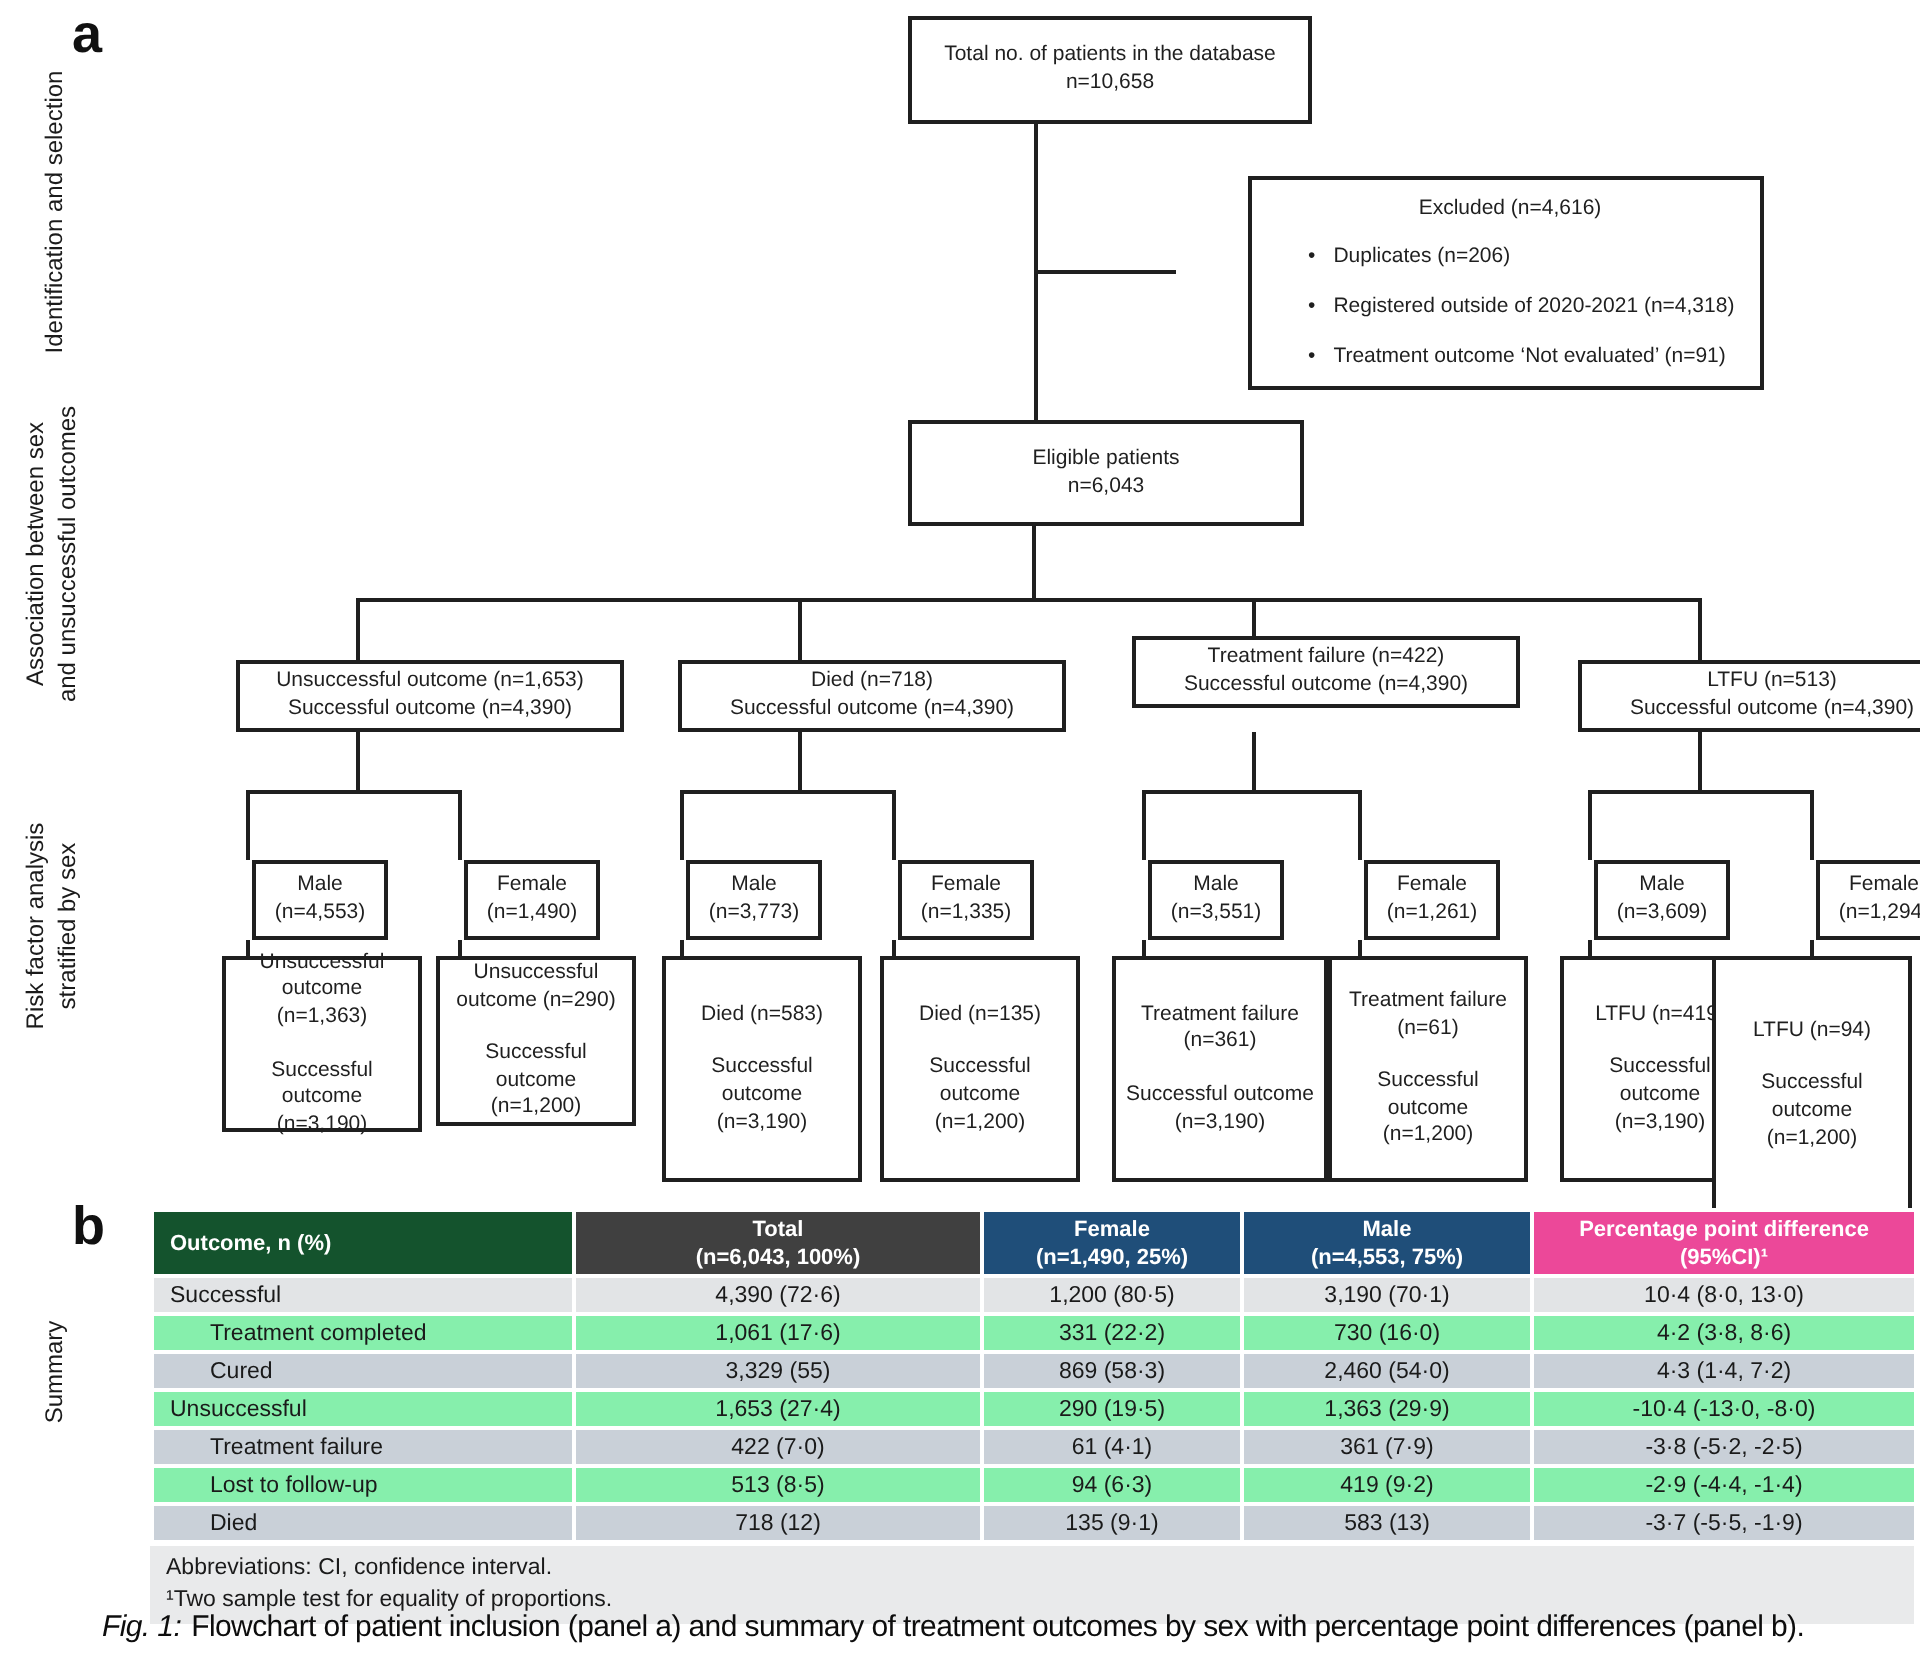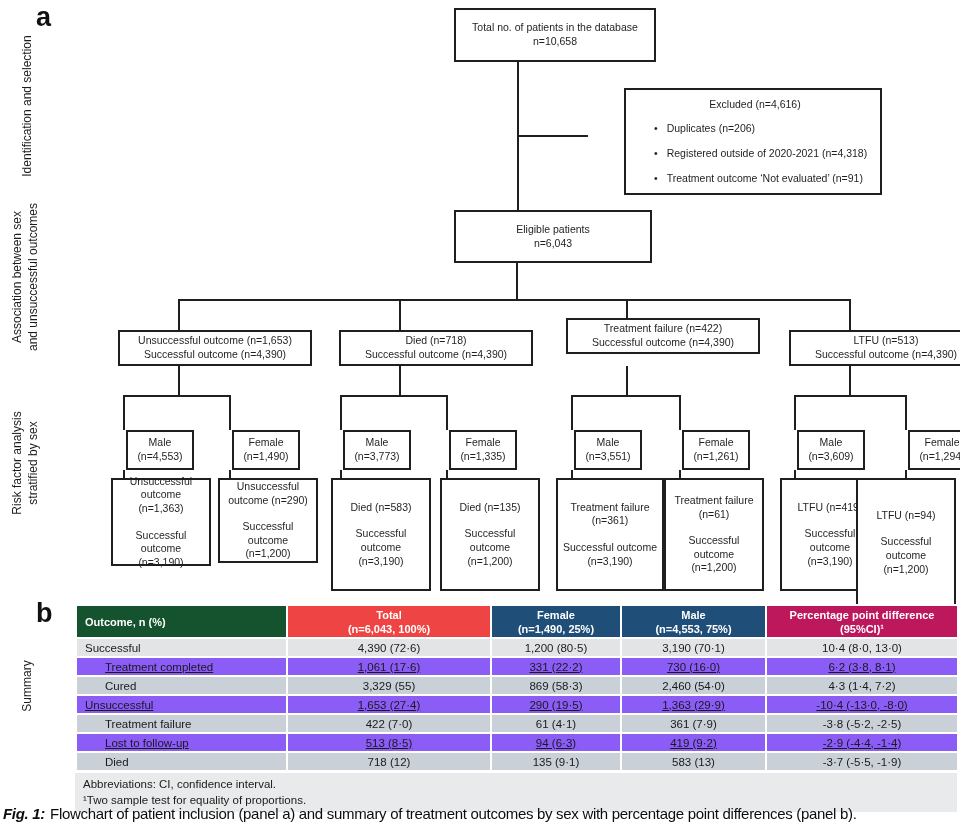--- a/index.html
+++ b/index.html
@@ -23,28 +23,28 @@
   .tablewrap{position:absolute;left:75px;top:604px;width:882px;}
   table.outcomes{border-collapse:collapse;width:882px;table-layout:fixed;font-size:11.5px;}
   table.outcomes th,table.outcomes td{border:2px solid #fff;box-sizing:border-box;}
   table.outcomes th{height:33px;font-size:11px;font-weight:bold;color:#fff;
                     text-align:center;line-height:14px;padding:1px 4px;}
   table.outcomes th.first{text-align:left;padding-left:8px;}
   table.outcomes td{height:19px;line-height:14px;padding:0 8px;text-align:center;}
   table.outcomes td.lbl{text-align:left;}
   td.lbl.sub{padding-left:28px;}
   tr.shade-a td{background:#E2E4E6;}
-  tr.shade-b td{background:#8b5cf6;text-decoration:underline;}
+  tr.shade-b td{background:#86efac;}
   tr.shade-c td{background:#C9D0D8;}
   .tfoot{background:#E9EAEB;font-size:11.5px;line-height:14px;padding:3px 8px 4px 8px;margin-top:1px;}
   .tfoot div{padding:1px 0;}
   
   .caption{position:absolute;left:3px;top:805px;width:954px;font-size:15px;
            letter-spacing:-0.3px;color:#0d0d0d;}
-  .caption .pfx{font-weight:bold;font-style:italic;margin-right:5px;}
+  .caption .pfx{font-weight:normal;font-style:italic;margin-right:5px;margin-left:48px;}
 </style>
 </head>
 <body>
 
 <div class="canvas">
 
   <svg class="connectors" width="960" height="600">
     <path fill="none" stroke="#1f1f1f" stroke-width="2" d="
       M518 62 V210  M518 136 H588  M517 263 V301
       M179 300 H850
@@ -178,50 +178,50 @@
       <colgroup>
           <col style="width:211px">
           <col style="width:204px">
           <col style="width:130px">
           <col style="width:145px">
           <col style="width:192px">
         </colgroup>
       <tbody>
           <tr style="background:#1F4E79">
         <th class="first" style="background:#14532d"><span>Outcome, n (%)</span></th>
-        <th style="background:#ef4444">
+        <th style="background:#404040">
               <div>Total</div>
               <div>(n=6,043, 100%)</div>
             </th>
         <th style="background:#1F4E79">
               <div>Female</div>
               <div>(n=1,490, 25%)</div>
             </th>
         <th style="background:#1F4E79">
               <div>Male</div>
               <div>(n=4,553, 75%)</div>
             </th>
-        <th style="background:#be185d">
+        <th style="background:#ec4899">
               <div>Percentage point difference</div>
               <div>(95%CI)¹</div>
             </th>
       </tr>
       <tr class="shade-a">
         <td class="lbl">Successful</td>
         <td>4,390 (72·6)</td>
         <td>1,200 (80·5)</td>
         <td>3,190 (70·1)</td>
         <td>10·4 (8·0, 13·0)</td>
       </tr>
       <tr class="shade-b">
         <td class="lbl sub">Treatment completed</td>
         <td>1,061 (17·6)</td>
         <td>331 (22·2)</td>
         <td>730 (16·0)</td>
-        <td>6·2 (3·8, 8·1)</td>
+        <td>4·2 (3·8, 8·6)</td>
       </tr>
       <tr class="shade-c">
         <td class="lbl sub">Cured</td>
         <td>3,329 (55)</td>
         <td>869 (58·3)</td>
         <td>2,460 (54·0)</td>
         <td>4·3 (1·4, 7·2)</td>
       </tr>
       <tr class="shade-b">
         <td class="lbl">Unsuccessful</td>

